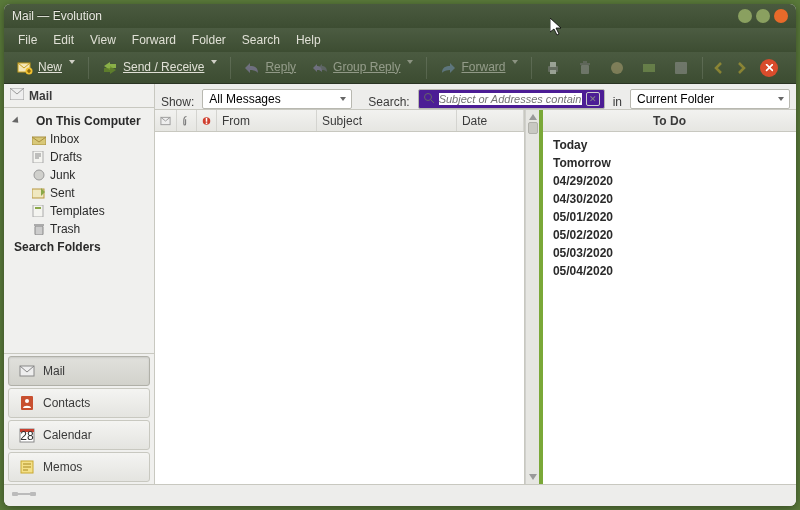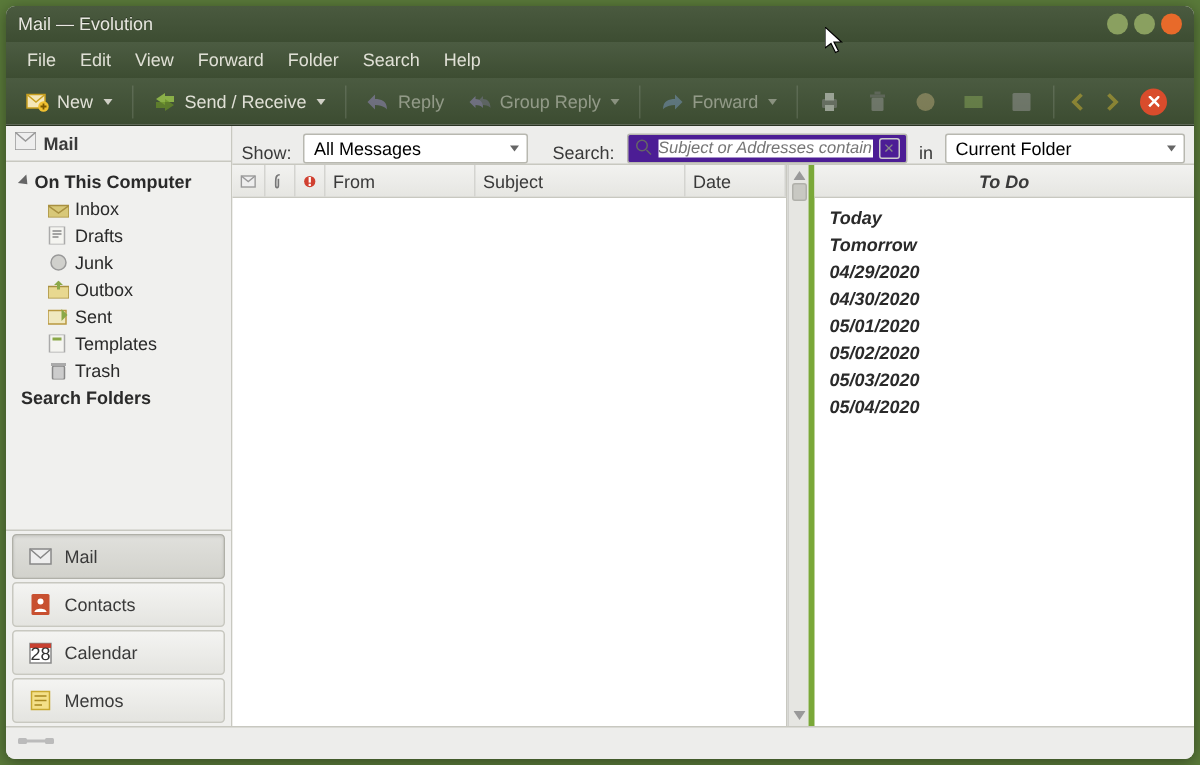--- a/index.html
+++ b/index.html
@@ -6,57 +6,57 @@
 body { background:#5a7a3a; width:800px; height:510px; overflow:hidden; position:relative; }
 .window { position:absolute; left:4px; top:4px; width:792px; height:502px; background:#f0f0ee; border-radius:6px; overflow:hidden; box-shadow:0 2px 10px rgba(0,0,0,0.4); display:flex; flex-direction:column; }
 .titlebar { height:24px; background:linear-gradient(#4a5a3f,#3d4d32); display:flex; align-items:center; padding:12px 8px; color:#e8e8e0; }
 .titlebar .title { flex:1; font-size:12px; text-shadow:0 -1px 0 rgba(0,0,0,0.4); }
 .titlebar .winbtns { display:flex; gap:4px; }
 .titlebar .wbtn { width:14px; height:14px; border-radius:50%; background:#8aa060; cursor:pointer; }
 .titlebar .wbtn.close { background:#e86a2a; }
 .menubar { height:24px; background:linear-gradient(#4c5c42,#3d4d32); display:flex; align-items:center; padding:0 6px; }
 .menubar .mitem { color:#e0e0d6; padding:3px 8px; cursor:pointer; border-radius:3px; }
 .toolbar { height:32px; background:linear-gradient(#4b5b41,#3c4c31); display:flex; align-items:center; padding:0 6px; gap:2px; border-bottom:1px solid #2a3423; }
-.tbtn { display:flex; align-items:center; gap:5px; padding:4px 7px; color:#e0e0d6; border-radius:3px; cursor:pointer; }
+.tbtn { display:flex; gap:5px; padding:4px 7px; color:#e0e0d6; border-radius:3px; cursor:pointer;text-decoration:underline; }
 .tbtn.disabled { opacity:0.5; cursor:default; }
 .tbtn .drop { width:0; height:0; border-left:3px solid transparent; border-right:3px solid transparent; border-top:4px solid #d0d0c6; margin-left:2px; }
 .tbsep { width:1px; height:22px; background:rgba(255,255,255,0.12); margin:0 4px; }
 .ticon { width:16px; height:16px; display:inline-block; }
 .navbtn { width:20px; height:20px; display:flex; align-items:center; justify-content:center; cursor:pointer; opacity:0.45; }
 .navbtn svg { width:14px; height:14px; }
 .stopbtn { width:18px; height:18px; border-radius:50%; background:#d94c2c; display:flex; align-items:center; justify-content:center; }
 .stopbtn::after { content:""; width:8px; height:8px; background:#fff; clip-path:polygon(15% 0,0 15%,35% 50%,0 85%,15% 100%,50% 65%,85% 100%,100% 85%,65% 50%,100% 15%,85% 0,50% 35%); }
 .filterbar { height:26px; background:#ededeb; border-bottom:1px solid #c8c8c0; display:flex; align-items:flex-end; padding:0 6px; gap:8px; }
 .lbl { color:#3a3a3a; }
 .combo { flex:0 0 auto; height:20px; background:#fff; border:1px solid #b8b8b0; border-radius:2px; display:flex; align-items:center; padding:0 18px 0 6px; position:relative; cursor:pointer; }
 .combo::after { content:""; position:absolute; right:5px; border-left:3px solid transparent; border-right:3px solid transparent; border-top:4px solid #666; }
 .searchbox { flex:1; height:20px; background:#4c1d95; border:1px solid #b8b8b0; border-radius:2px; display:flex; align-items:center; padding:0 4px; gap:4px; }
 .searchbox input { flex:1; border:none; outline:none; font-style:italic; color:#888; font-size:11px; }
 .body { flex:1; display:flex; overflow:hidden; }
 .sidebar { width:157px; background:#f0f0ee; border-right:1px solid #c8c8c0; display:flex; flex-direction:column; }
 .sidehead { height:24px; display:flex; align-items:center; padding:0 6px; gap:5px; border-bottom:1px solid #c8c8c0; font-weight:bold; color:#3a3a3a; }
 .tree { flex:1; padding:4px 0; }
-.tnode { padding:2px 6px 2px 10px; cursor:pointer; display:flex; align-items:center; gap:4px; color:#2a2a2a; }
+.tnode { padding:2px 6px 2px 10px; cursor:pointer; display:flex; align-items:center; gap:17px; color:#2a2a2a; }
 .tnode.bold { font-weight:bold; }
 .tnode .exp { width:0; height:0; border-top:4px solid transparent; border-bottom:4px solid transparent; border-left:5px solid #666; transform:rotate(45deg); }
 .tchild { padding:2px 6px 2px 28px; cursor:pointer; display:flex; align-items:center; gap:4px; color:#2a2a2a; }
 .ficon { width:14px; height:12px; display:inline-block; flex-shrink:0; }
 .switcher { border-top:1px solid #c8c8c0; }
 .swbtn { height:30px; display:flex; align-items:center; padding:0 10px; gap:8px; background:linear-gradient(#f4f4f2,#e4e4e0); border:1px solid #c8c8c0; border-radius:3px; margin:2px 4px; cursor:pointer; color:#3a3a3a; }
 .swbtn.active { background:linear-gradient(#e0e0dc,#d2d2cc); border-color:#b0b0a8; box-shadow:inset 0 1px 2px rgba(0,0,0,0.1); }
 .swicon { width:16px; height:16px; }
 .main { flex:1; display:flex; }
 .msglist { width:370px; background:#fff; display:flex; flex-direction:column; border-right:1px solid #c8c8c0; }
 .msghead { height:22px; display:flex; background:linear-gradient(#f2f2f0,#e6e6e2); border-bottom:1px solid #c8c8c0; }
 .msghead .col { border-right:1px solid #d4d4d0; display:flex; align-items:center; padding:0 5px; color:#3a3a3a; cursor:pointer; }
 .msgbody { flex:1; position:relative; }
 .scrollbar { width:14px; background:#e6e6e2; border-left:1px solid #d0d0cc; display:flex; flex-direction:column; justify-content:space-between; padding:2px; }
 .scrollbar .thumb { width:10px; height:12px; background:#c8c8c2; border:1px solid #b0b0aa; border-radius:2px; cursor:pointer; }
 .scrollbar .arr { width:10px; height:10px; display:flex; align-items:center; justify-content:center; cursor:pointer; }
-.todo { flex:1; background:#fff; border-left:4px solid #7aa838; display:flex; flex-direction:column;font-style:italic; }
+.todo { flex:1; background:#fff; border-left:4px solid #7aa838; display:flex; flex-direction:column; }
 .todohead { height:22px; background:linear-gradient(#f2f2f0,#e6e6e2); border-bottom:1px solid #c8c8c0; display:flex; align-items:center; justify-content:center; font-weight:bold; color:#3a3a3a; }
 .todolist { padding:4px 10px; }
 .todolist div { padding:2px 0; font-weight:bold; color:#2a2a2a; cursor:pointer; }
 .statusbar { height:22px; background:#ededeb; border-top:1px solid #c8c8c0; display:flex; align-items:center; padding:0 8px; }
 .cursor { position:absolute; left:550px; top:18px; width:14px; height:18px; pointer-events:none; z-index:999; }
 </style>
 </head>
 <body>
 
 <div class="window">
@@ -194,27 +194,20 @@
                 <rect x="1" y="0" width="10" height="12" fill="#f4f4f0" stroke="#aaa"></rect>
                 <path d="M3 3 h6 M3 5 h6 M3 7 h4" stroke="#888"></path>
               </svg></span>
             <span>Drafts</span>
           </div>
         <div class="tchild">
             <span class="ficon"><svg viewBox="0 0 14 12">
                 <circle cx="7" cy="6" r="5" fill="#d0d0cc" stroke="#999"></circle>
               </svg></span>
             <span>Junk</span>
-          </div>
-        <div class="tchild">
-            <span class="ficon"><svg viewBox="0 0 14 12">
-                <rect x="0" y="4" width="14" height="8" fill="#e8d890" stroke="#a89040"></rect>
-                <path d="M7 0 L10 3 L8 3 L8 6 L6 6 L6 3 L4 3 Z" fill="#8aa848"></path>
-              </svg></span>
-            <span>Outbox</span>
           </div>
         <div class="tchild">
             <span class="ficon"><svg viewBox="0 0 14 12">
                 <rect x="0" y="2" width="12" height="9" fill="#f0e8c0" stroke="#b89840"></rect>
                 <path d="M9 1 L13 5 L9 9" fill="#8aa848"></path>
               </svg></span>
             <span>Sent</span>
           </div>
         <div class="tchild">
             <span class="ficon"><svg viewBox="0 0 14 12">

